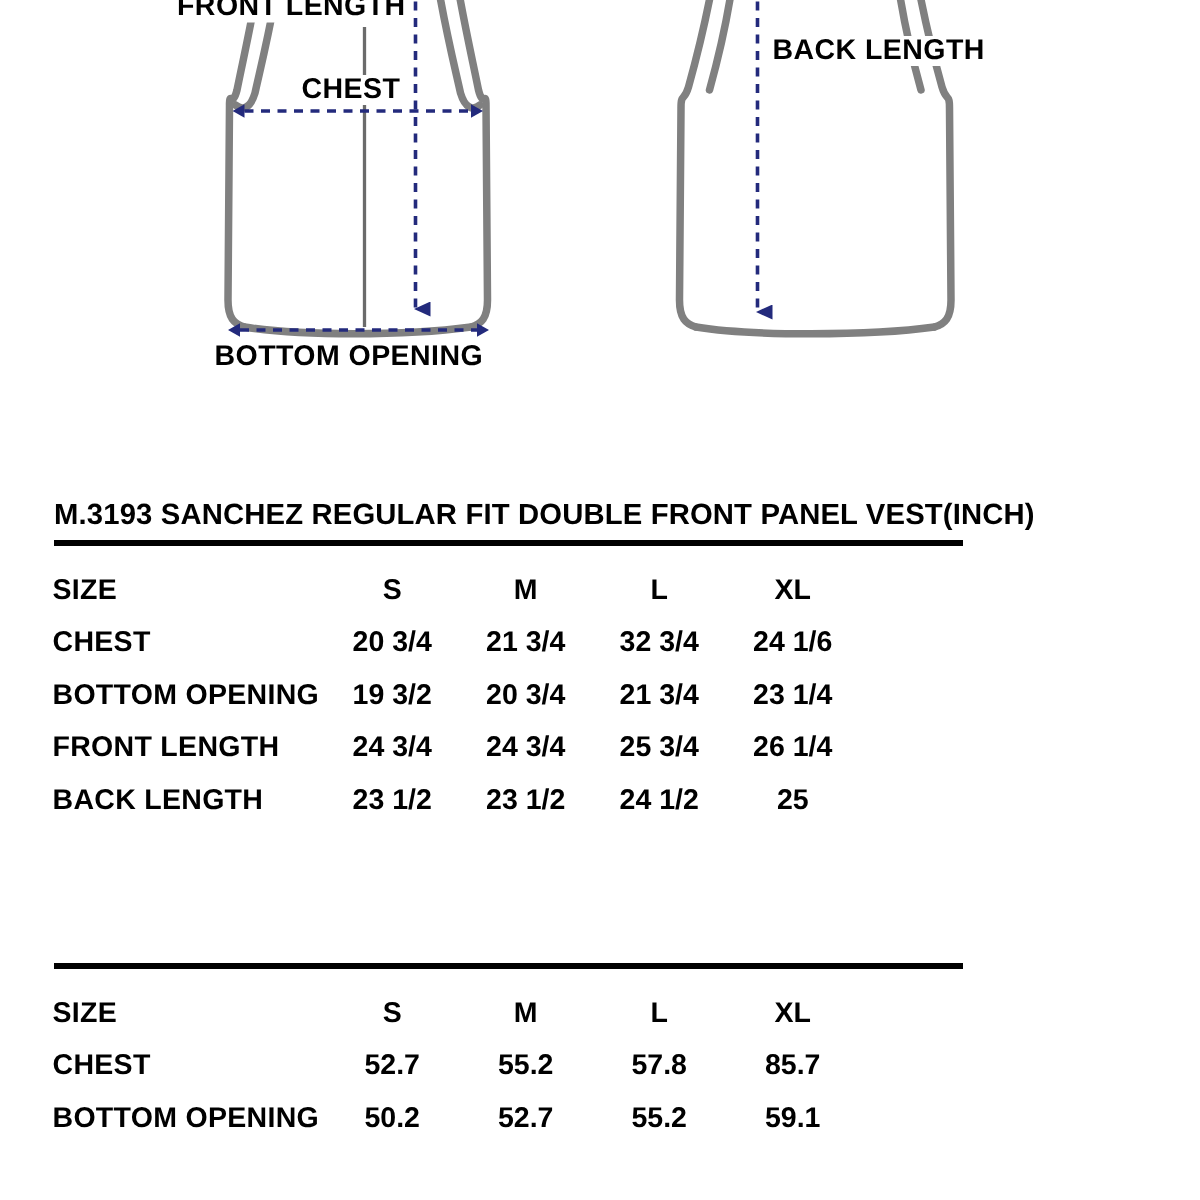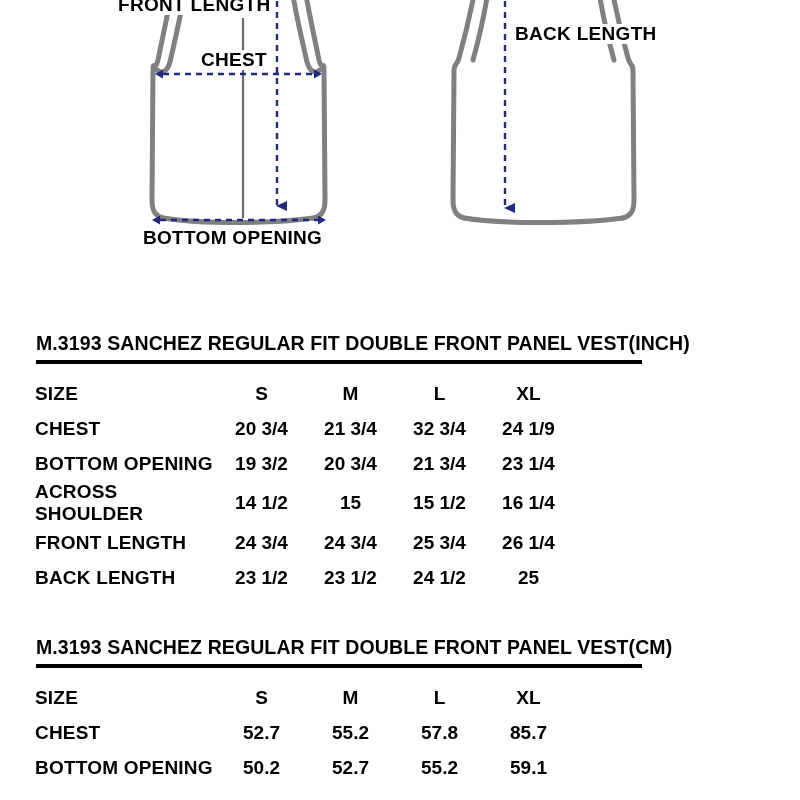--- a/index.html
+++ b/index.html
@@ -197,56 +197,48 @@
         <th class="col-val">L</th>
         <th class="col-val">XL</th>
       </tr>
     </thead>
     <tbody>
       <tr>
         <td class="col-label">CHEST</td>
         <td class="col-val">20 3/4</td>
         <td class="col-val">21 3/4</td>
         <td class="col-val">32 3/4</td>
-        <td class="col-val">24 1/9</td>
+        <td class="col-val">24 1/6</td>
       </tr>
       <tr>
         <td class="col-label">BOTTOM OPENING</td>
         <td class="col-val">19 3/2</td>
         <td class="col-val">20 3/4</td>
         <td class="col-val">21 3/4</td>
         <td class="col-val">23 1/4</td>
       </tr>
       <tr>
-        <td class="col-label">ACROSS SHOULDER</td>
-        <td class="col-val">14 1/2</td>
-        <td class="col-val">15</td>
-        <td class="col-val">15 1/2</td>
-        <td class="col-val">16 1/4</td>
-      </tr>
-      <tr>
         <td class="col-label">FRONT LENGTH</td>
         <td class="col-val">24 3/4</td>
         <td class="col-val">24 3/4</td>
         <td class="col-val">25 3/4</td>
         <td class="col-val">26 1/4</td>
       </tr>
       <tr>
         <td class="col-label">BACK LENGTH</td>
         <td class="col-val">23 1/2</td>
         <td class="col-val">23 1/2</td>
         <td class="col-val">24 1/2</td>
         <td class="col-val">25</td>
       </tr>
     </tbody>
   </table>
 </div>
 
 <div class="table-block" id="table-block-cm">
-  <div class="table-title">M.3193 SANCHEZ REGULAR FIT DOUBLE FRONT PANEL VEST(CM)</div>
   <div class="title-rule"></div>
 
   <table class="size-table">
     <thead>
       <tr>
         <th class="col-label">SIZE</th>
         <th class="col-val">S</th>
         <th class="col-val">M</th>
         <th class="col-val">L</th>
         <th class="col-val">XL</th>

